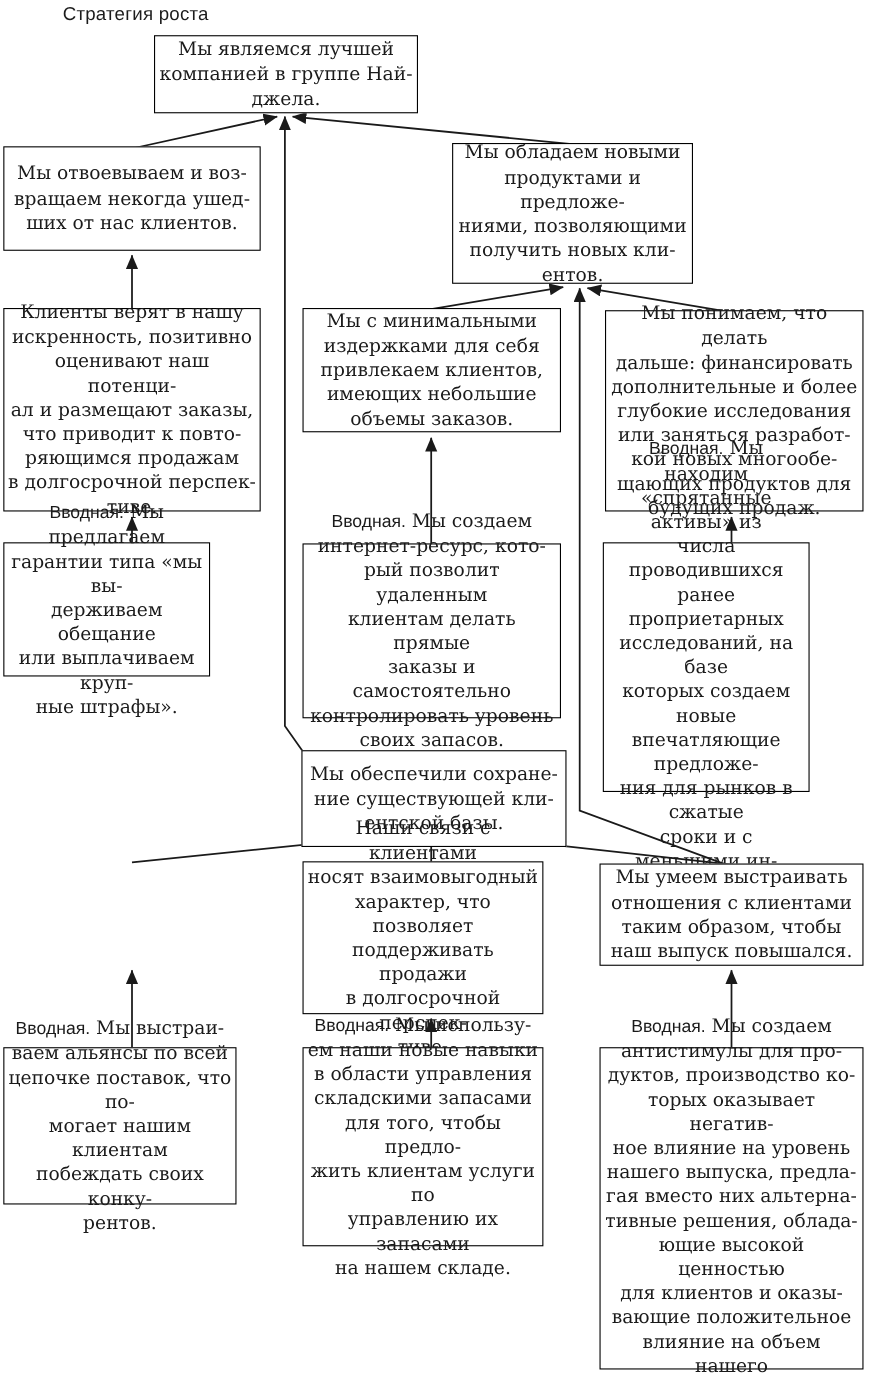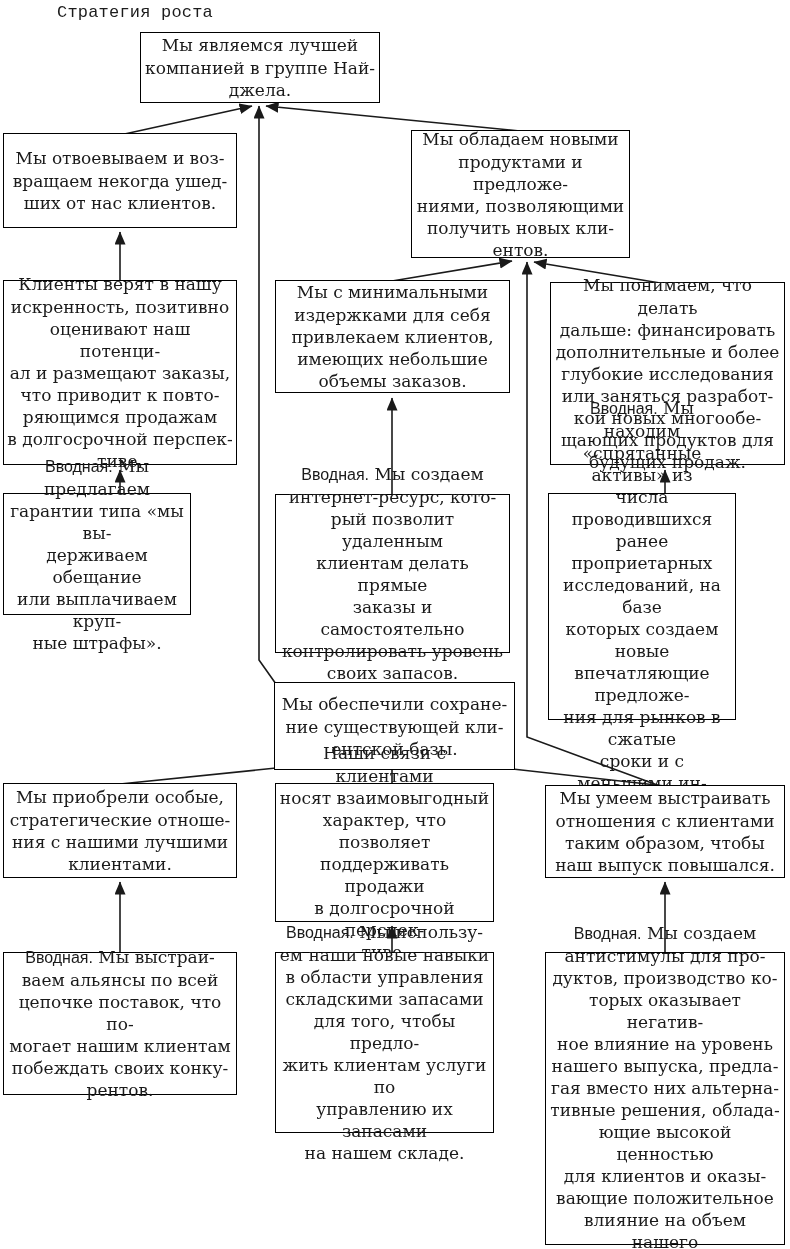--- a/index.html
+++ b/index.html
@@ -12,21 +12,21 @@
   }
   #connectors{
     position:absolute;left:0;top:0;width:790px;height:1249px;
     z-index:0;
   }
   #connectors polyline{
     fill:none;stroke:#1a1a1a;stroke-width:1.6;
   }
   .page-title{
     position:absolute;left:57px;top:3px;z-index:2;
-    font-family:Liberation Mono, monospace;
+    font-family:Liberation Sans, sans-serif;
     font-size:17px;font-weight:500;color:#1c1c1c;letter-spacing:.2px;
   }
   .box{
     position:absolute;z-index:1;
     box-sizing:border-box;
     border:1.6px solid #000000;
     background:#ffffff;
     display:flex;align-items:center;justify-content:center;
     padding:18px 3px;
   }
@@ -151,44 +151,38 @@
 сроки и с меньшими ин-
 вестициями.</span></div>
   </div>
 
   <div class="box" style="left:274px;top:682px;width:241px;height:88px">
     <div class="bx-text"><span class="pfx"></span> <span class="body">Мы обеспечили сохране-
 ние существующей кли-
 ентской базы.</span></div>
   </div>
 
-  <div class="box" style="left:3px;top:783px;width:234px;height:95px">
-    <div class="bx-text"><span class="pfx"></span> <span class="body">Мы приобрели особые,
-стратегические отноше-
-ния с нашими лучшими
-клиентами.</span></div>
-  </div>
 
   <div class="box" style="left:275px;top:783px;width:219px;height:139px">
     <div class="bx-text"><span class="pfx"></span> <span class="body">Наши связи с клиентами
 носят взаимовыгодный
 характер, что позволяет
 поддерживать продажи
 в долгосрочной перспек-
 тиве.</span></div>
   </div>
 
   <div class="box" style="left:545px;top:785px;width:240px;height:93px">
     <div class="bx-text"><span class="pfx"></span> <span class="body">Мы умеем выстраивать
 отношения с клиентами
 таким образом, чтобы
 наш выпуск повышался.</span></div>
   </div>
 
-  <div class="box" style="left:3px;top:952px;width:234px;height:143px">
+  <div class="box" style="left:3px;top:952px;width:212px;height:143px">
     <div class="bx-text"><span class="pfx">Вводная.</span> <span class="body">Мы выстраи-
 ваем альянсы по всей
 цепочке поставок, что по-
 могает нашим клиентам
 побеждать своих конку-
 рентов.</span></div>
   </div>
 
   <div class="box" style="left:275px;top:952px;width:219px;height:181px">
     <div class="bx-text"><span class="pfx">Вводная.</span> <span class="body">Мы использу-

